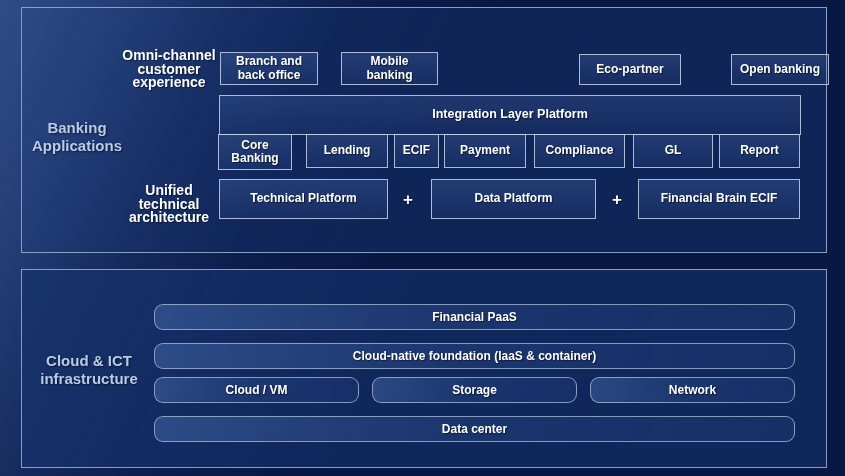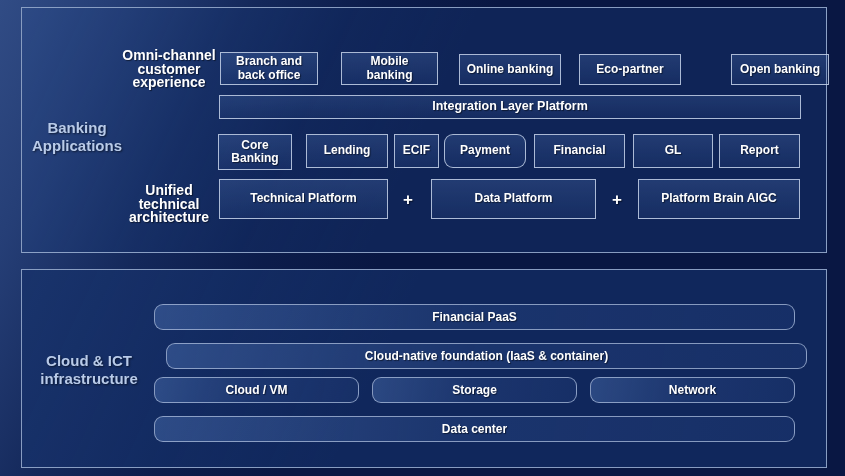--- a/index.html
+++ b/index.html
@@ -102,55 +102,54 @@
 Applications</div>
 
   <div class="row-label" style="left:92px;top:41px;width:110px;">Omni-channel
 customer
 experience</div>
 
   <div class="dbox" style="left:198px;top:44px;width:98px;height:33px;">Branch and
 back office</div>
   <div class="dbox" style="left:319px;top:44px;width:97px;height:33px;">Mobile
 banking</div>
-  <div class="dbox" style="left:437px;top:46px;width:102px;height:31px;">Online banking</div>
   <div class="dbox" style="left:557px;top:46px;width:102px;height:31px;">Eco-partner</div>
   <div class="dbox" style="left:709px;top:46px;width:98px;height:31px;">Open banking</div>
 
-  <div class="dbox wide-bar" style="left:197px;top:87px;width:582px;height:24px;">Integration Layer Platform</div>
+  <div class="dbox wide-bar" style="left:197px;top:87px;width:582px;height:40px;">Integration Layer Platform</div>
 
 
   <div class="dbox" style="left:196px;top:126px;width:74px;height:36px;">Core
 Banking</div>
   <div class="dbox" style="left:284px;top:126px;width:82px;height:34px;">Lending</div>
   <div class="dbox" style="left:372px;top:126px;width:45px;height:34px;">ECIF</div>
-  <div class="dbox" style="left:422px;top:126px;width:82px;height:34px;border-radius:9px;">Payment</div>
-  <div class="dbox" style="left:512px;top:126px;width:91px;height:34px;">Financial</div>
+  <div class="dbox" style="left:422px;top:126px;width:82px;height:34px;">Payment</div>
+  <div class="dbox" style="left:512px;top:126px;width:91px;height:34px;">Compliance</div>
   <div class="dbox" style="left:611px;top:126px;width:80px;height:34px;">GL</div>
   <div class="dbox" style="left:697px;top:126px;width:81px;height:34px;">Report</div>
 
   <div class="row-label" style="left:92px;top:176px;width:110px;">Unified technical
 architecture</div>
 
   <div class="dbox" style="left:197px;top:171px;width:169px;height:40px;">Technical Platform</div>
   <div class="plus" style="left:376px;top:182px;">+</div>
   <div class="dbox" style="left:409px;top:171px;width:165px;height:40px;">Data Platform</div>
   <div class="plus" style="left:585px;top:182px;">+</div>
-  <div class="dbox" style="left:616px;top:171px;width:162px;height:40px;">Platform Brain AIGC</div>
+  <div class="dbox" style="left:616px;top:171px;width:162px;height:40px;">Financial Brain ECIF</div>
 
 </div>
 
 <div class="panel panel-bottom">
 
   <div class="section-label" style="left:7px;top:82px;width:120px;">Cloud &amp; ICT
 infrastructure</div>
 
   <div class="rbox" style="left:132px;top:34px;width:641px;height:26px;">Financial PaaS</div>
 
-  <div class="rbox" style="left:132px;top:73px;width:641px;height:26px;margin-left:12px;">Cloud-native foundation (IaaS &amp; container)</div>
+  <div class="rbox" style="left:132px;top:73px;width:641px;height:26px;">Cloud-native foundation (IaaS &amp; container)</div>
 
   <div class="rbox" style="left:132px;top:107px;width:205px;height:26px;">Cloud / VM</div>
   <div class="rbox" style="left:350px;top:107px;width:205px;height:26px;">Storage</div>
   <div class="rbox" style="left:568px;top:107px;width:205px;height:26px;">Network</div>
 
   <div class="rbox" style="left:132px;top:146px;width:641px;height:26px;">Data center</div>
 
 </div>
 
 </body></html>

